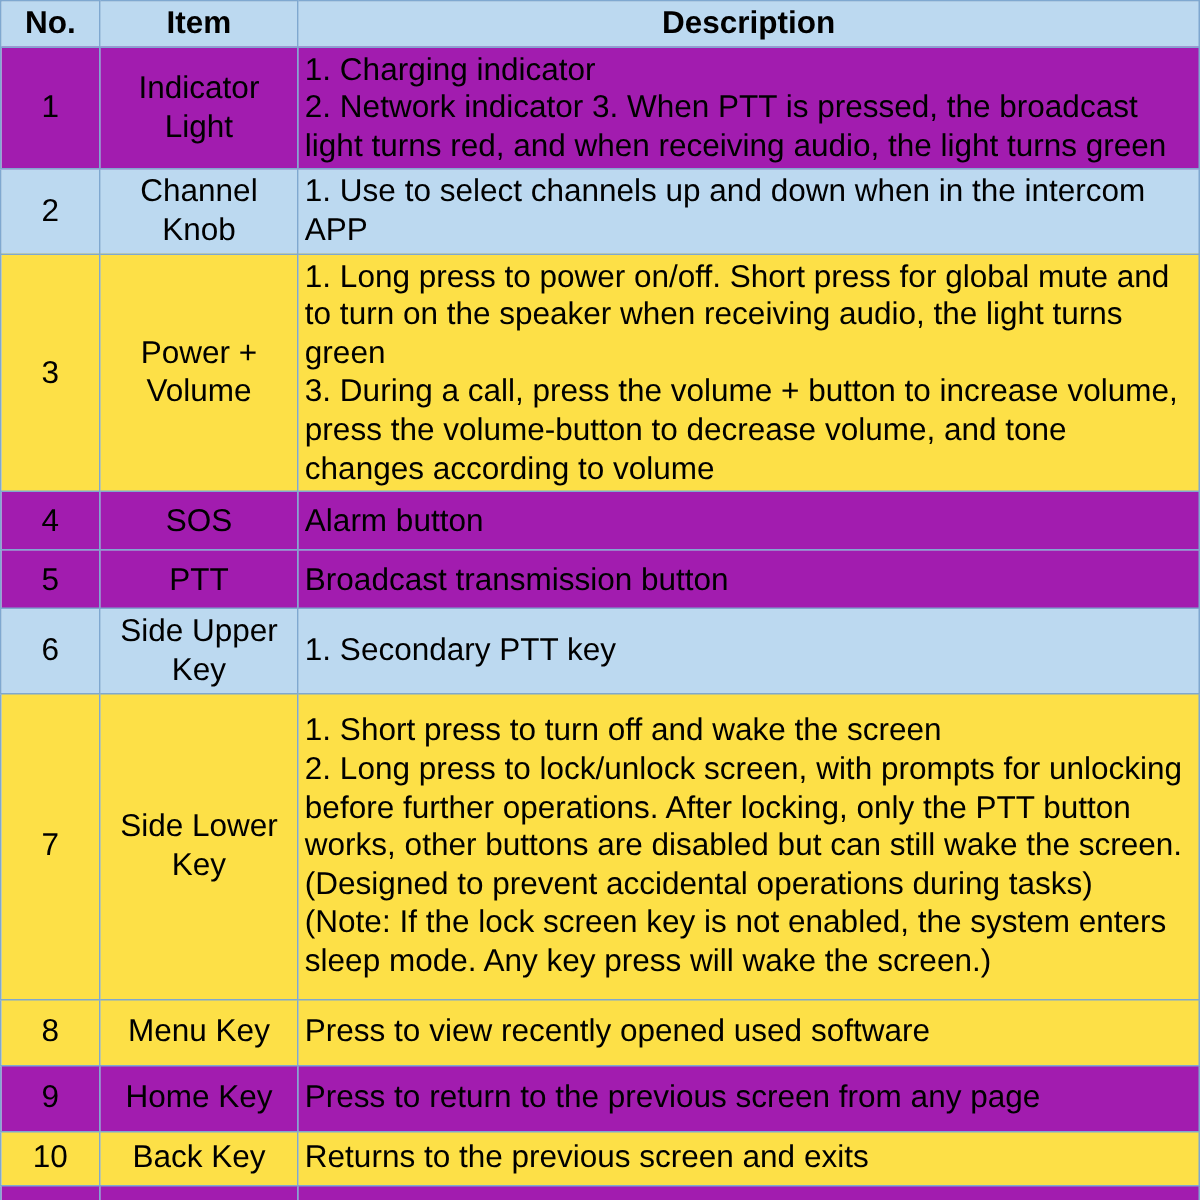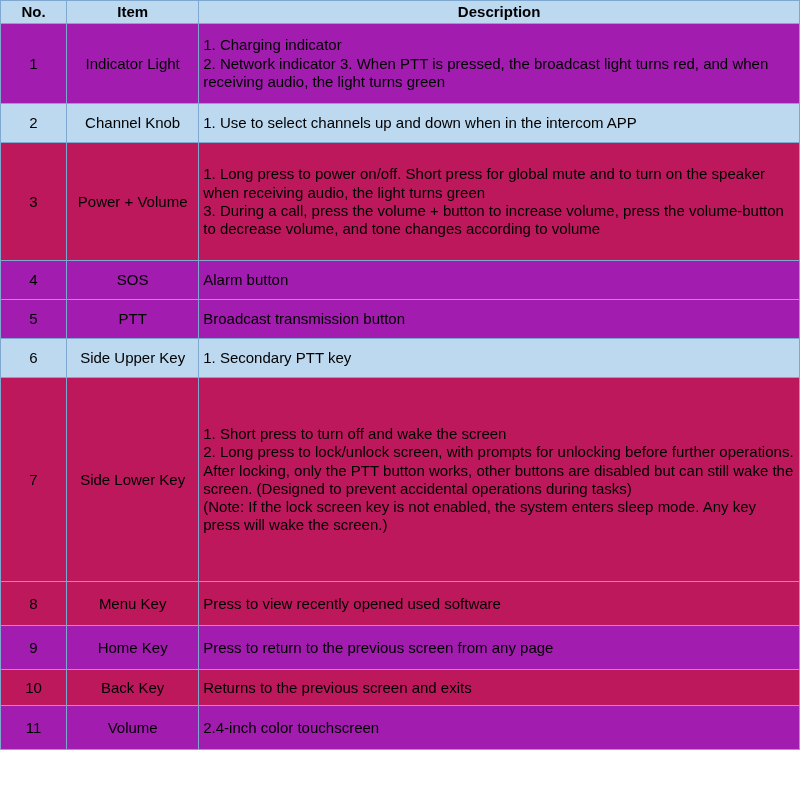--- a/index.html
+++ b/index.html
@@ -21,21 +21,21 @@
     border: 1px solid #7fa8d0;
   }
   #spec-table col.c-no   { width: 66px; }
   #spec-table col.c-item { width: 132px; }
   #spec-table col.c-desc { width: 600px; }
 
   #spec-table th, #spec-table td {
     border: 1px solid #7fa8d0;
     padding: 2px 4px;
     vertical-align: middle;
-    font-size: 15px;
+    font-size: 21px;
     line-height: 1.22;
   }
   thead th {
     background: #bcd9f0;
     text-align: center;
     font-weight: bold;
     font-size: 19px;
     padding: 8px 4px;
   }
   td.no {
@@ -47,21 +47,21 @@
     font-size: 17px;
     margin-left: 39px;
   }
   td.desc {
     text-align: left;
     padding-left: 7px;
     padding-right: 6px;
     font-size: 17px;
   }
   tr.shade-blue td { background: #bcd9f0; }
-  tr.shade-pale td { background: #be185d; }
+  tr.shade-pale td { background: #fde047; }
   tr.shade-white td { background: #a21caf; }
 
   td.desc .line { display: block; white-space: normal; }
   .tall { line-height: 1.30; }
 </style>
 </head>
 <body>
 
 <table id="spec-table">
   <colgroup>

